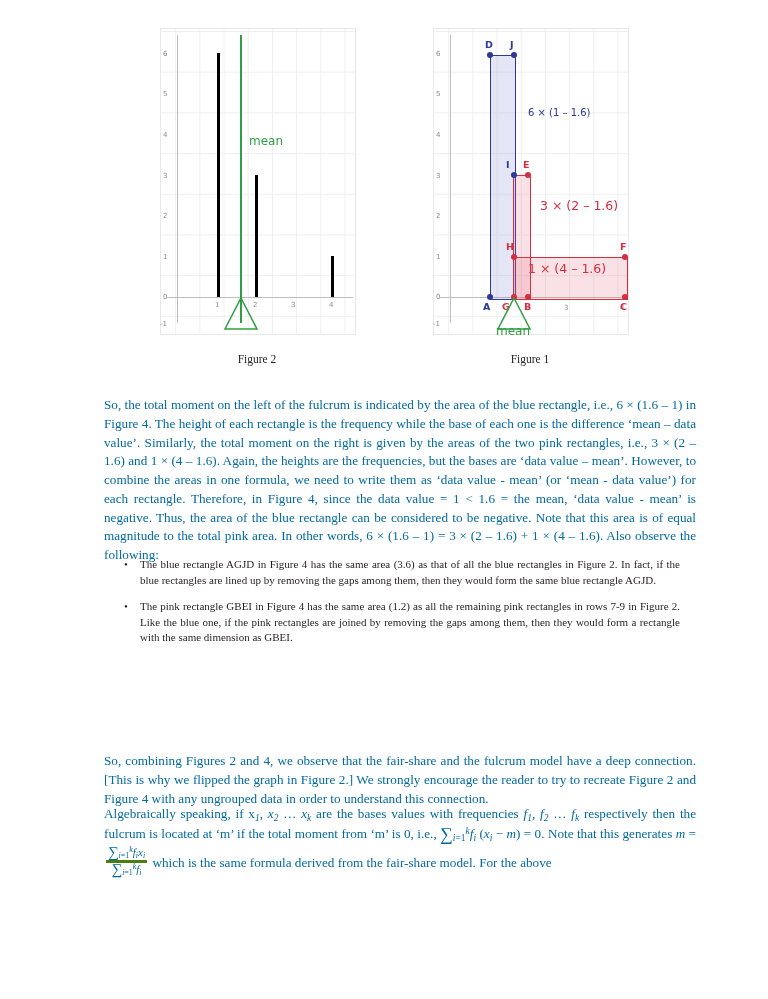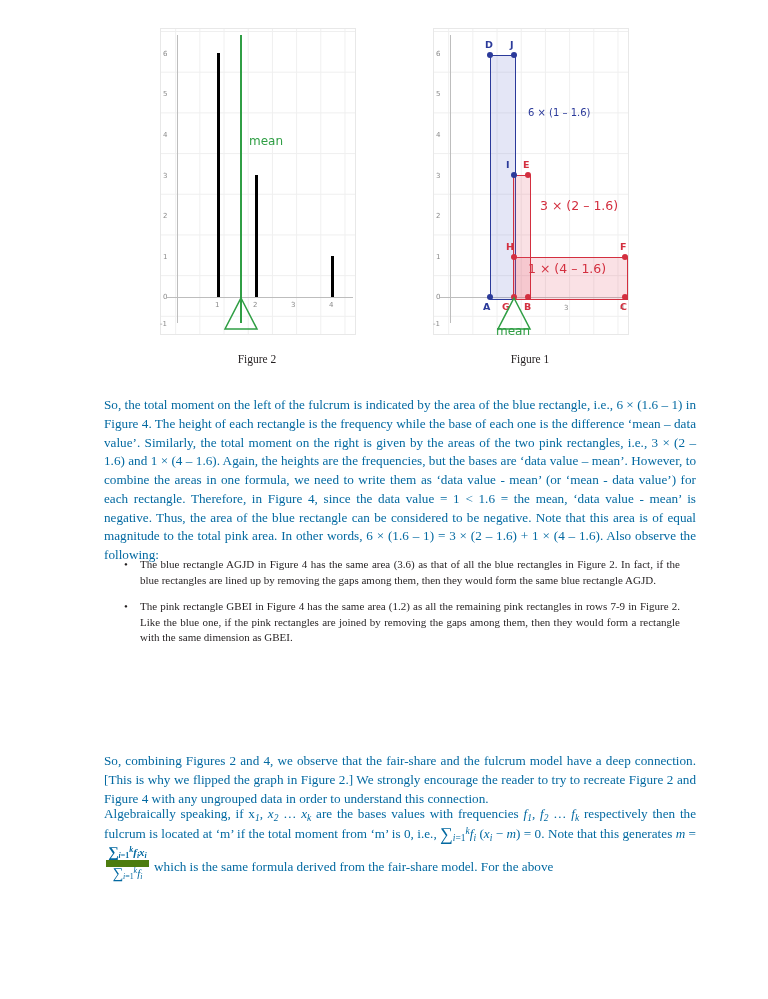--- a/index.html
+++ b/index.html
@@ -178,21 +178,21 @@
   #para3 { top: 805px; }
 
   .frac {
     display: inline-block;
     vertical-align: -0.55em;
     text-align: center;
     font-size: 11px;
     line-height: 1.05;
     margin: 0 2px;
   }
-  .frac .num { display: block; border-bottom: 7px solid #4d7c0f; padding: 0 2px; font-weight: bold; }
+  .frac .num { display: block; border-bottom: 3px solid #4d7c0f; padding: 0 2px; }
   .frac .den { display: block; padding: 0 2px; }
   .ital { font-style: italic; }
   .sub { font-size: 0.72em; vertical-align: -0.28em; }
   .sup { font-size: 0.72em; vertical-align: 0.45em; }
   .bigsum { font-size: 1.35em; line-height: 0; position: relative; top: 2px; }
 
   
   .footer {
     position: absolute;
     left: 88px;

